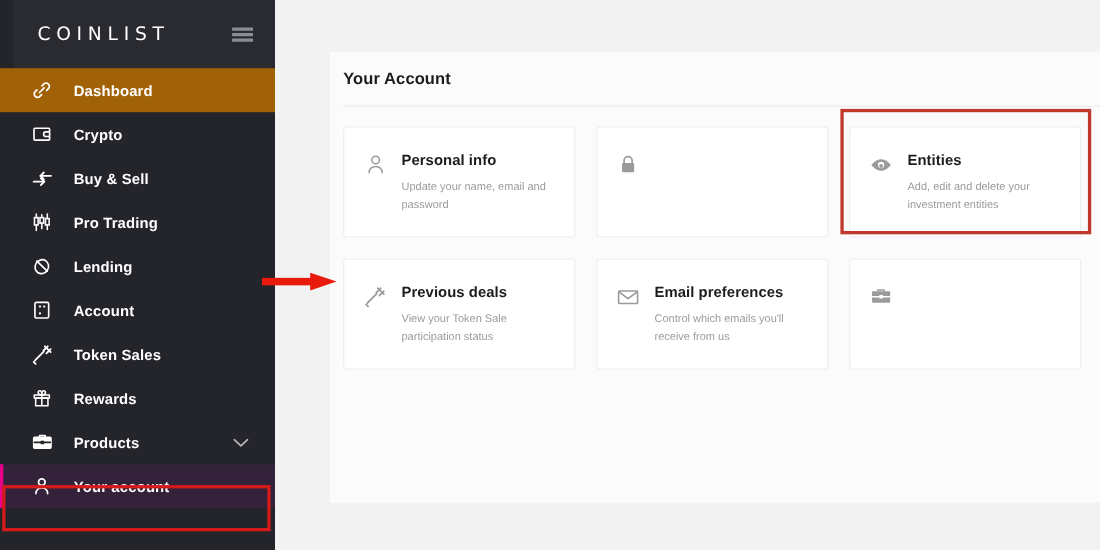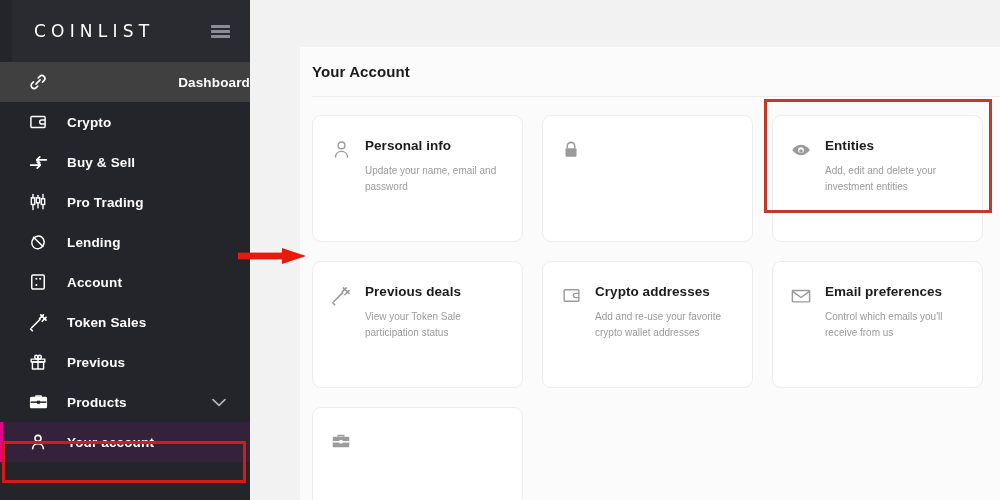--- a/index.html
+++ b/index.html
@@ -56,21 +56,21 @@
   .nav { padding-top: 0; }
   .nav-item {
     position: relative;
     display: flex;
     align-items: center;
     height: 40px;
     padding-left: 27px;
     cursor: pointer;
     color: #ffffff;
   }
-  .nav-item.highlight-row { background: #404040; justify-content: space-between; }
+  .nav-item.highlight-row { background: #a16207; }
   .nav-item.active-row { background: #33223a; }
   .nav-item .accent {
     position: absolute;
     left: 0; top: 0; bottom: 0;
     width: 3px;
     background: #e6008a;
   }
   .nav-icon {
     width: 22px; height: 22px;
     flex: 0 0 22px;
@@ -133,24 +133,24 @@
   }
 
   .grid {
     display: flex;
     flex-wrap: wrap;
     gap: 19px;
     padding: 18px 0 0 12px;
   }
   .card {
     width: 211px;
-    height: 127px;
+    height: 101px;
     background: #ffffff;
     border: 1px solid #ededed;
-    border-radius: 9px;
+    border-radius: 3px;
     padding: 22px 20px 0 17px;
     position: relative;
     cursor: pointer;
     display: flex;
   }
   .card-icon {
     width: 22px; height: 22px;
     flex: 0 0 22px;
     margin-right: 13px;
     margin-top: 1px;
@@ -298,21 +298,21 @@
       <div class="nav-item">
         <span class="nav-icon">
           <svg width="20" height="20" viewBox="0 0 24 24" fill="none" stroke="#ffffff" stroke-width="1.7" stroke-linejoin="round">
             <rect x="3.8" y="8.5" width="16.4" height="3.4"></rect>
             <rect x="5.3" y="11.9" width="13.4" height="8.4"></rect>
             <path d="M12 8.5v11.8"></path>
             <path d="M12 8.5C10.5 8.5 8 8 8 5.9c0-1.2 1-2 2-2 1.6 0 2 2.4 2 4.6z"></path>
             <path d="M12 8.5c1.5 0 4-.5 4-2.6 0-1.2-1-2-2-2-1.6 0-2 2.4-2 4.6z"></path>
           </svg>
         </span>
-        <span class="nav-label">Previous</span>
+        <span class="nav-label">Rewards</span>
       </div>
 
       <div class="nav-item">
         <span class="nav-icon">
           <svg width="21" height="21" viewBox="0 0 24 24" fill="none" stroke="#ffffff" stroke-width="1.6" stroke-linejoin="round">
             <path d="M9 6.2V4.6h6v1.6"></path>
             <rect x="3" y="6.2" width="18" height="11.6" rx="1" fill="#ffffff" stroke="#ffffff"></rect>
             <path d="M3 11.6h18" stroke="#24242b" stroke-width="1.7"></path>
             <rect x="10.2" y="9.9" width="3.6" height="3.6" fill="#24242b" stroke="none"></rect>
           </svg>
@@ -395,32 +395,20 @@
               <path d="M13.6 8.6 4.2 18"></path>
               <path d="M3 19.4 5 21.4"></path>
             </svg>
           </span>
           <div class="card-text">
             <div class="card-title">Previous deals</div>
             <div class="card-desc">View your Token Sale participation status</div>
           </div>
         </div>
 
-        <div class="card">
-          <span class="card-icon">
-            <svg width="21" height="21" viewBox="0 0 24 24" fill="none" stroke="#9b9b9b" stroke-width="1.6" stroke-linejoin="round">
-              <rect x="3.6" y="5.4" width="16.8" height="13.2" rx="1"></rect>
-              <path d="M20.4 9.6h-3.8a2.4 2.4 0 0 0 0 4.8h3.8"></path>
-            </svg>
-          </span>
-          <div class="card-text">
-            <div class="card-title">Crypto addresses</div>
-            <div class="card-desc">Add and re-use your favorite crypto wallet addresses</div>
-          </div>
-        </div>
 
         <div class="card">
           <span class="card-icon">
             <svg width="22" height="22" viewBox="0 0 24 24" fill="none" stroke="#9b9b9b" stroke-width="1.6" stroke-linejoin="round">
               <rect x="2.6" y="6" width="18.8" height="12.4" rx="0.8"></rect>
               <path d="M2.6 6.6 12 13.6 21.4 6.6"></path>
             </svg>
           </span>
           <div class="card-text">
             <div class="card-title">Email preferences</div>

